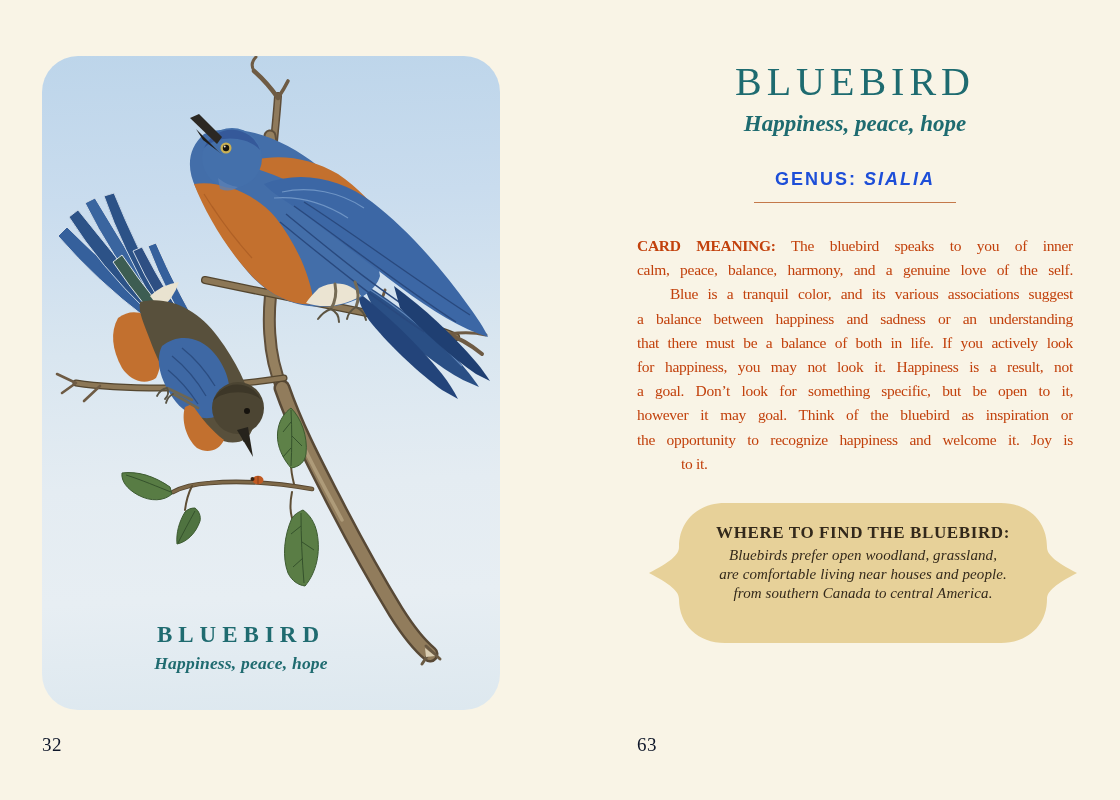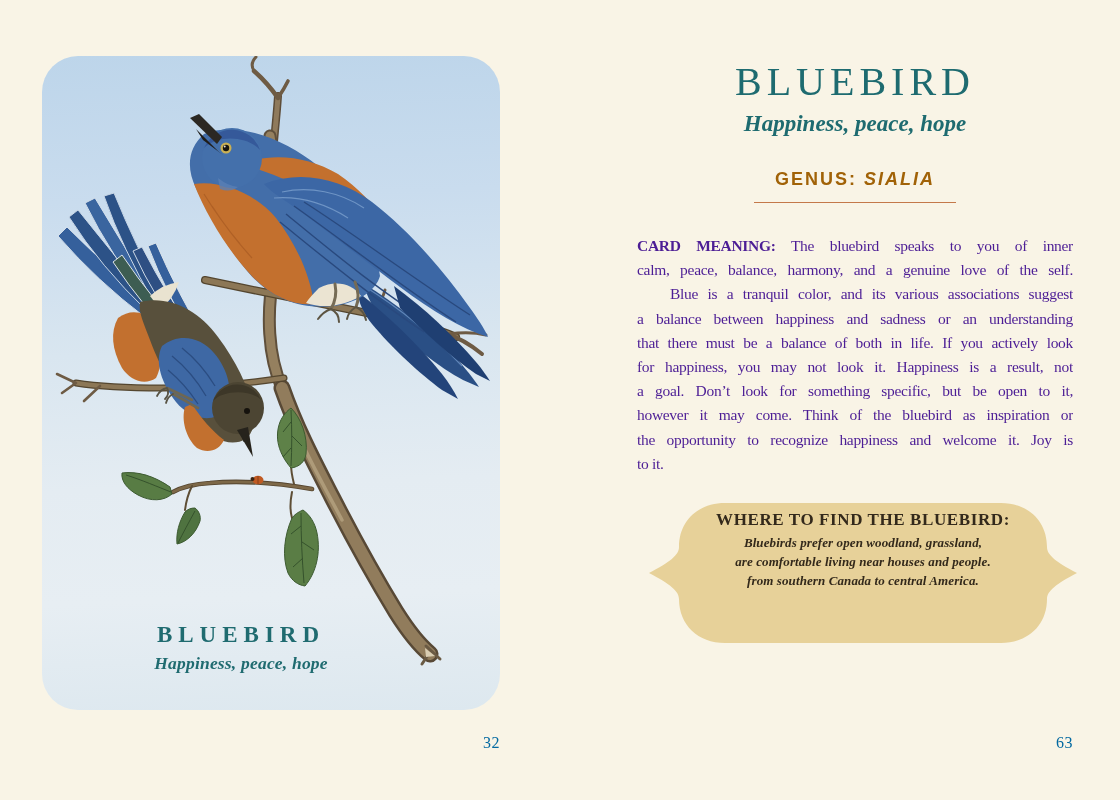--- a/index.html
+++ b/index.html
@@ -23,70 +23,70 @@
   .card-caption{
     position:absolute;left:0;right:60px;top:566px;text-align:center;color:#1f6b70;
   }
   .card-title{
     font-size:23px;font-weight:700;letter-spacing:6px;line-height:1.1;
   }
   .card-subtitle{
     font-size:17.5px;font-weight:700;font-style:italic;margin-top:6px;letter-spacing:.2px;
   }
   .pagenum{
-    position:absolute;top:734px;font-size:16px;color:#0369a1;text-align:right;letter-spacing:.5px;
+    position:absolute;top:734px;font-size:19px;color:#0f172a;text-align:left;letter-spacing:.5px;
   }
   .pagenum.left{left:42px;width:458px;}
   .pagenum.right{left:637px;width:436px;}
 
   
   .rightpage{position:absolute;left:637px;top:0;width:436px;height:800px;}
   .r-title{
     position:absolute;top:62px;left:0;width:100%;text-align:center;
     color:#1e6b70;font-size:40px;font-weight:500;letter-spacing:5px;line-height:1;
   }
   .r-sub{
     position:absolute;top:111px;left:0;width:100%;text-align:center;
     color:#1e6b70;font-size:23px;font-weight:700;font-style:italic;
   }
   .r-genus{
     position:absolute;top:169px;left:0;width:100%;text-align:center;
     font-family:"Liberation Sans","DejaVu Sans",sans-serif;
-    color:#a16207;font-size:18px;font-weight:700;letter-spacing:2px;
+    color:#1d4ed8;font-size:18px;font-weight:700;letter-spacing:2px;
   }
   .r-genus .genus-value{font-style:italic;}
   .r-genus-line{
     position:absolute;top:202px;left:50%;width:202px;margin-left:-101px;
     border-top:1.6px solid #c4784a;
   }
   .r-body{
-    position:absolute;top:234px;left:0;width:436px;color:#4c1d95;
+    position:absolute;top:234px;left:0;width:436px;color:#c2410c;
     font-size:15.5px;letter-spacing:-0.3px;line-height:24.2px;
   }
   .jline{
     text-align:justify;text-align-last:justify;
     white-space:nowrap;overflow:hidden;
   }
   .meaning-label{font-weight:700;}
   .para2 .jline:first-child{text-indent:33px;}
-  .para2 .jline:last-child{text-align-last:left;}
+  .para2 .jline:last-child{text-align-last:left;margin-left:44px;}
 
   
   .r-box{
     position:absolute;top:503px;left:50%;width:428px;margin-left:-206px;height:140px;
   }
   .r-box svg{position:absolute;inset:0;}
   .r-box-text{
-    position:absolute;inset:0;padding-top:7px;text-align:center;color:#33291b;
+    position:absolute;inset:0;padding-top:20px;text-align:center;color:#33291b;
   }
   .r-box-title{
     font-size:17px;font-weight:700;letter-spacing:.6px;margin-bottom:3px;
   }
   .r-box-line{
-    font-size:13px;font-weight:700;font-style:italic;line-height:19px;letter-spacing:.1px;
+    font-size:15px;font-weight:400;font-style:italic;line-height:19px;letter-spacing:.1px;
   }
 </style>
 </head>
 <body>
 
 <div class="spread">
 
   <div class="card">
     <svg viewBox="0 0 458 654" aria-hidden="true">
 
@@ -231,21 +231,21 @@
       <div class="jline"><span class="meaning-label">CARD MEANING:</span> <span>The bluebird speaks to you of inner</span></div>
       <div class="para1">
           <div class="jline">calm, peace, balance, harmony, and a genuine love of the self.</div>
         </div>
       <div class="para2">
           <div class="jline">Blue is a tranquil color, and its various associations suggest</div>
           <div class="jline">a balance between happiness and sadness or an understanding</div>
           <div class="jline">that there must be a balance of both in life. If you actively look</div>
           <div class="jline">for happiness, you may not look it. Happiness is a result, not</div>
           <div class="jline">a goal. Don’t look for something specific, but be open to it,</div>
-          <div class="jline">however it may come. Think of the bluebird as inspiration or</div>
+          <div class="jline">however it may goal. Think of the bluebird as inspiration or</div>
           <div class="jline">the opportunity to recognize happiness and welcome it. Joy is</div>
           <div class="jline">to it.</div>
         </div>
     </div>
 
     <div class="r-box">
       <svg viewBox="0 0 428 140" aria-hidden="true">
         <path d="M76 0 L352 0 C379 0 398 18 398 44 C398 52 407 59 428 70 C407 81 398 88 398 96 C398 122 379 140 352 140 L76 140 C49 140 30 122 30 96 C30 88 21 81 0 70 C21 59 30 52 30 44 C30 18 49 0 76 0 Z" fill="#e7d199"></path>
       </svg>
       <div class="r-box-text">

